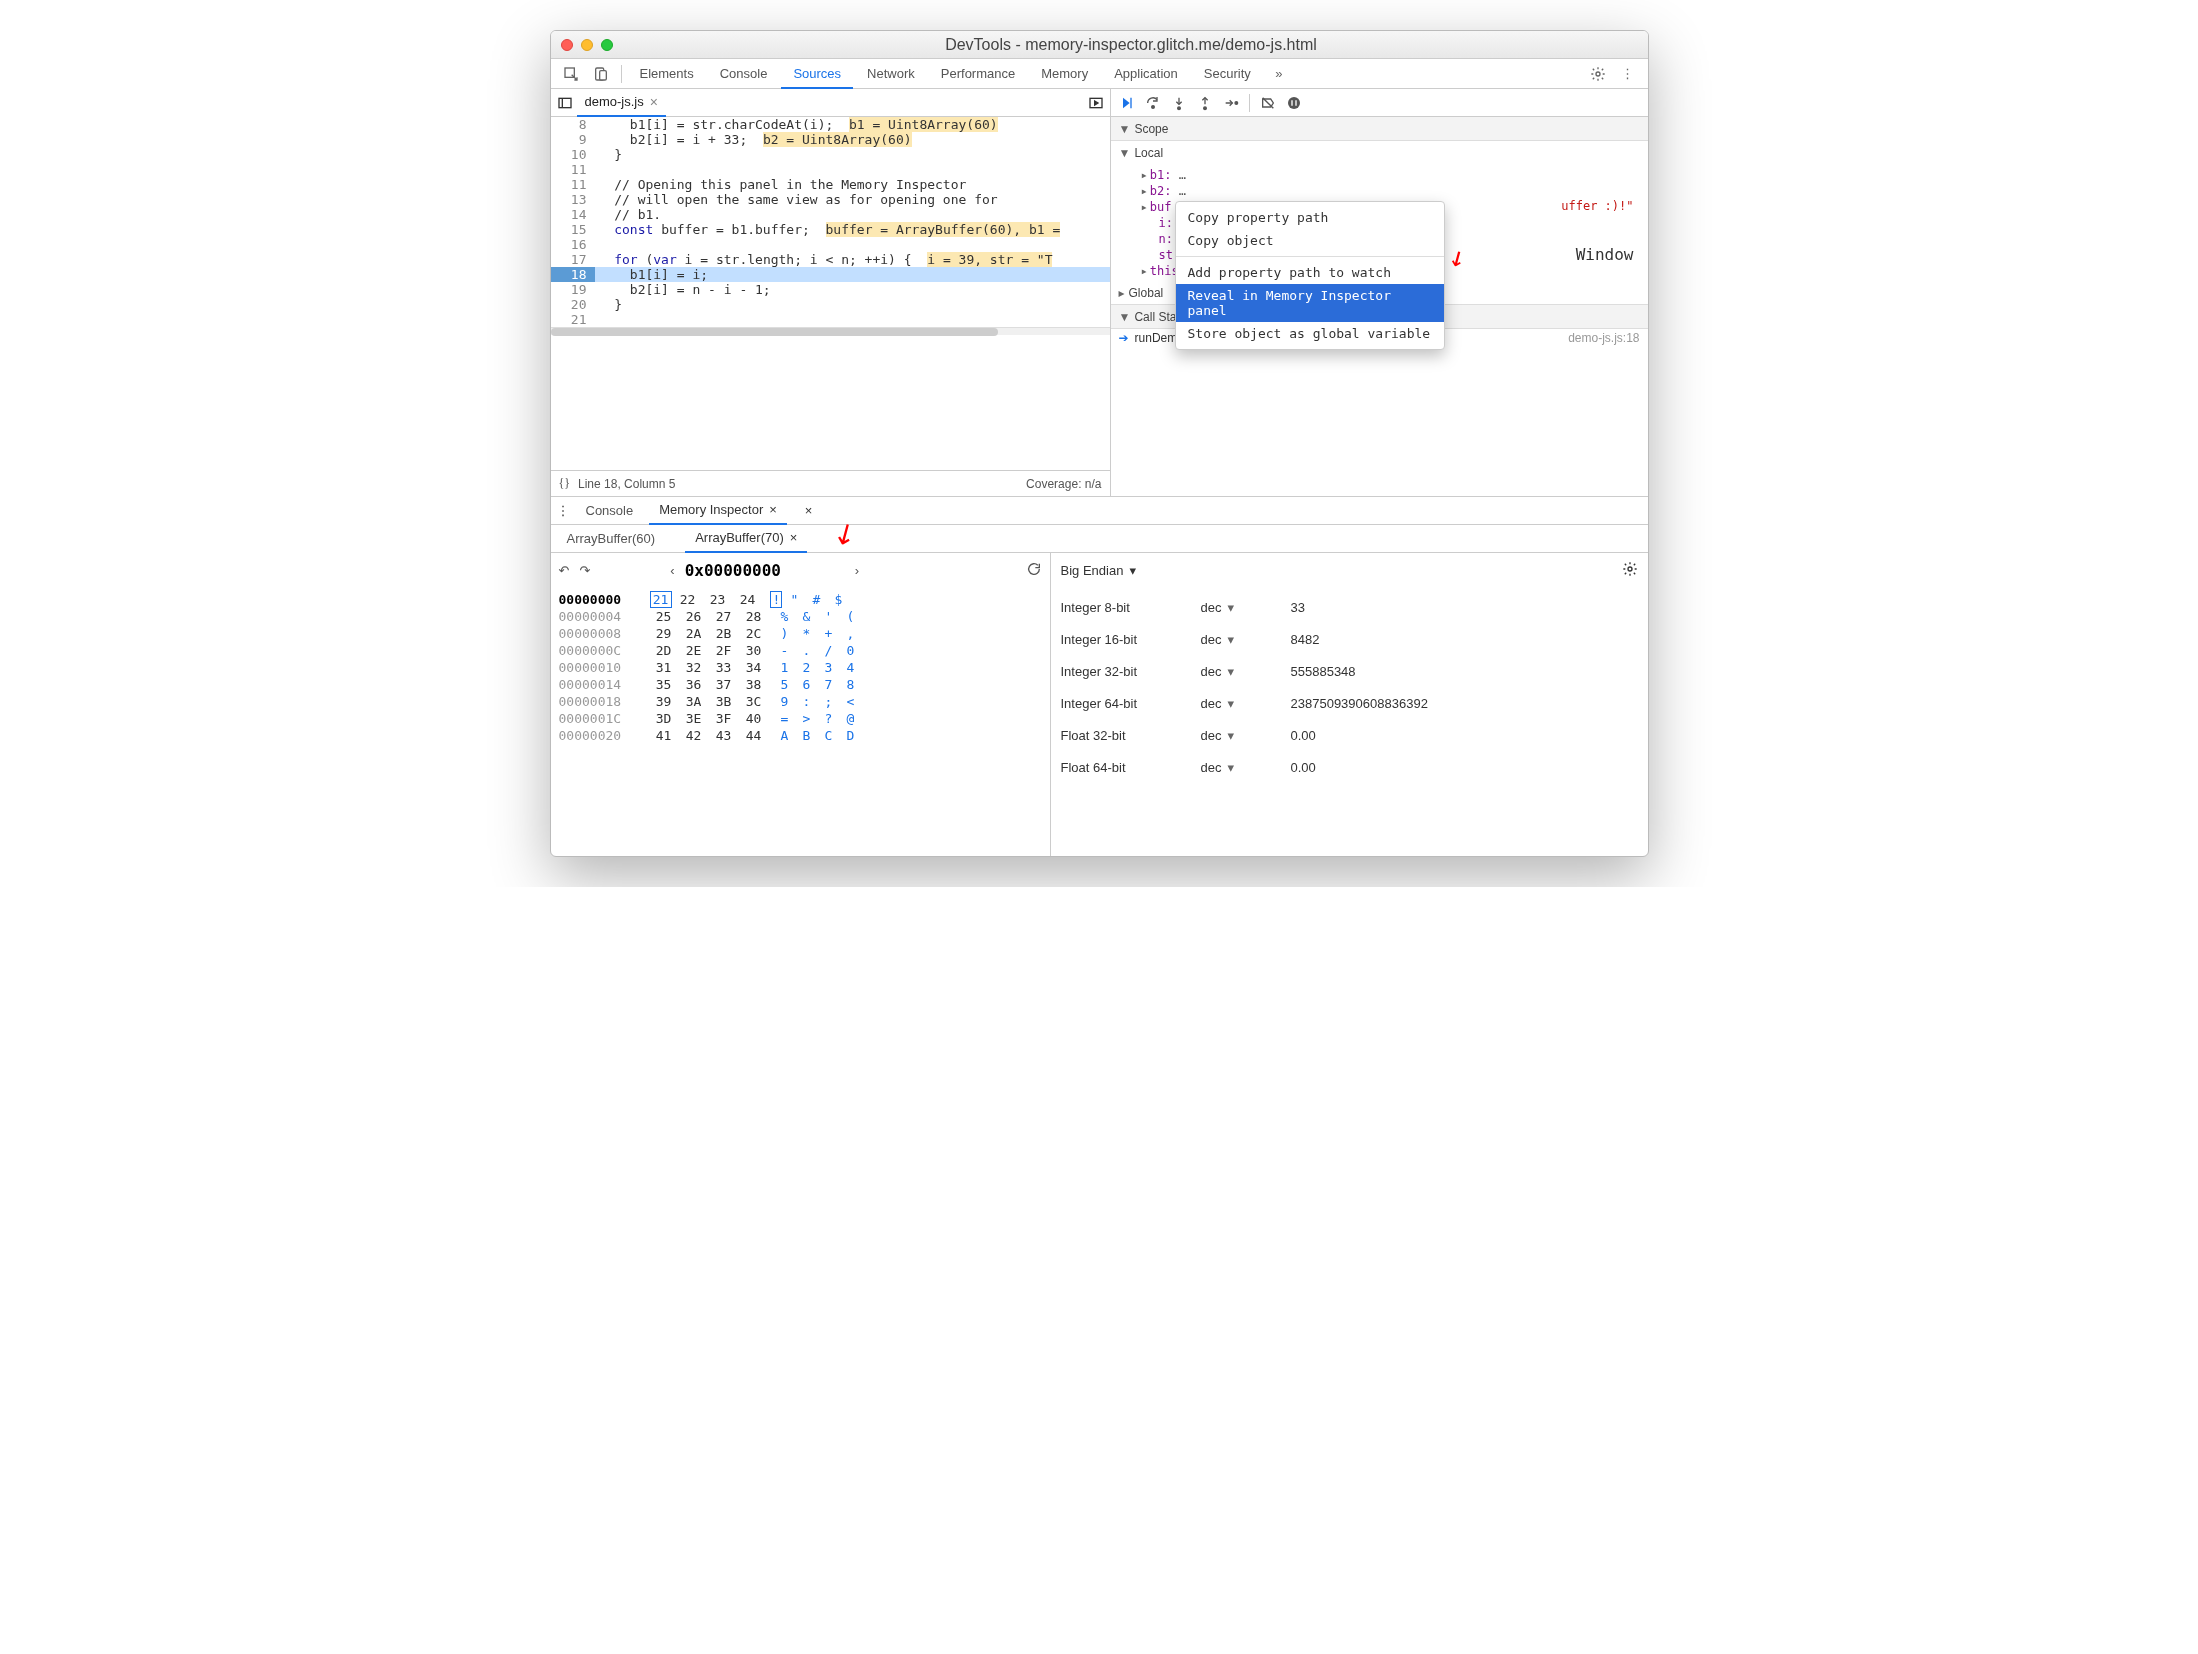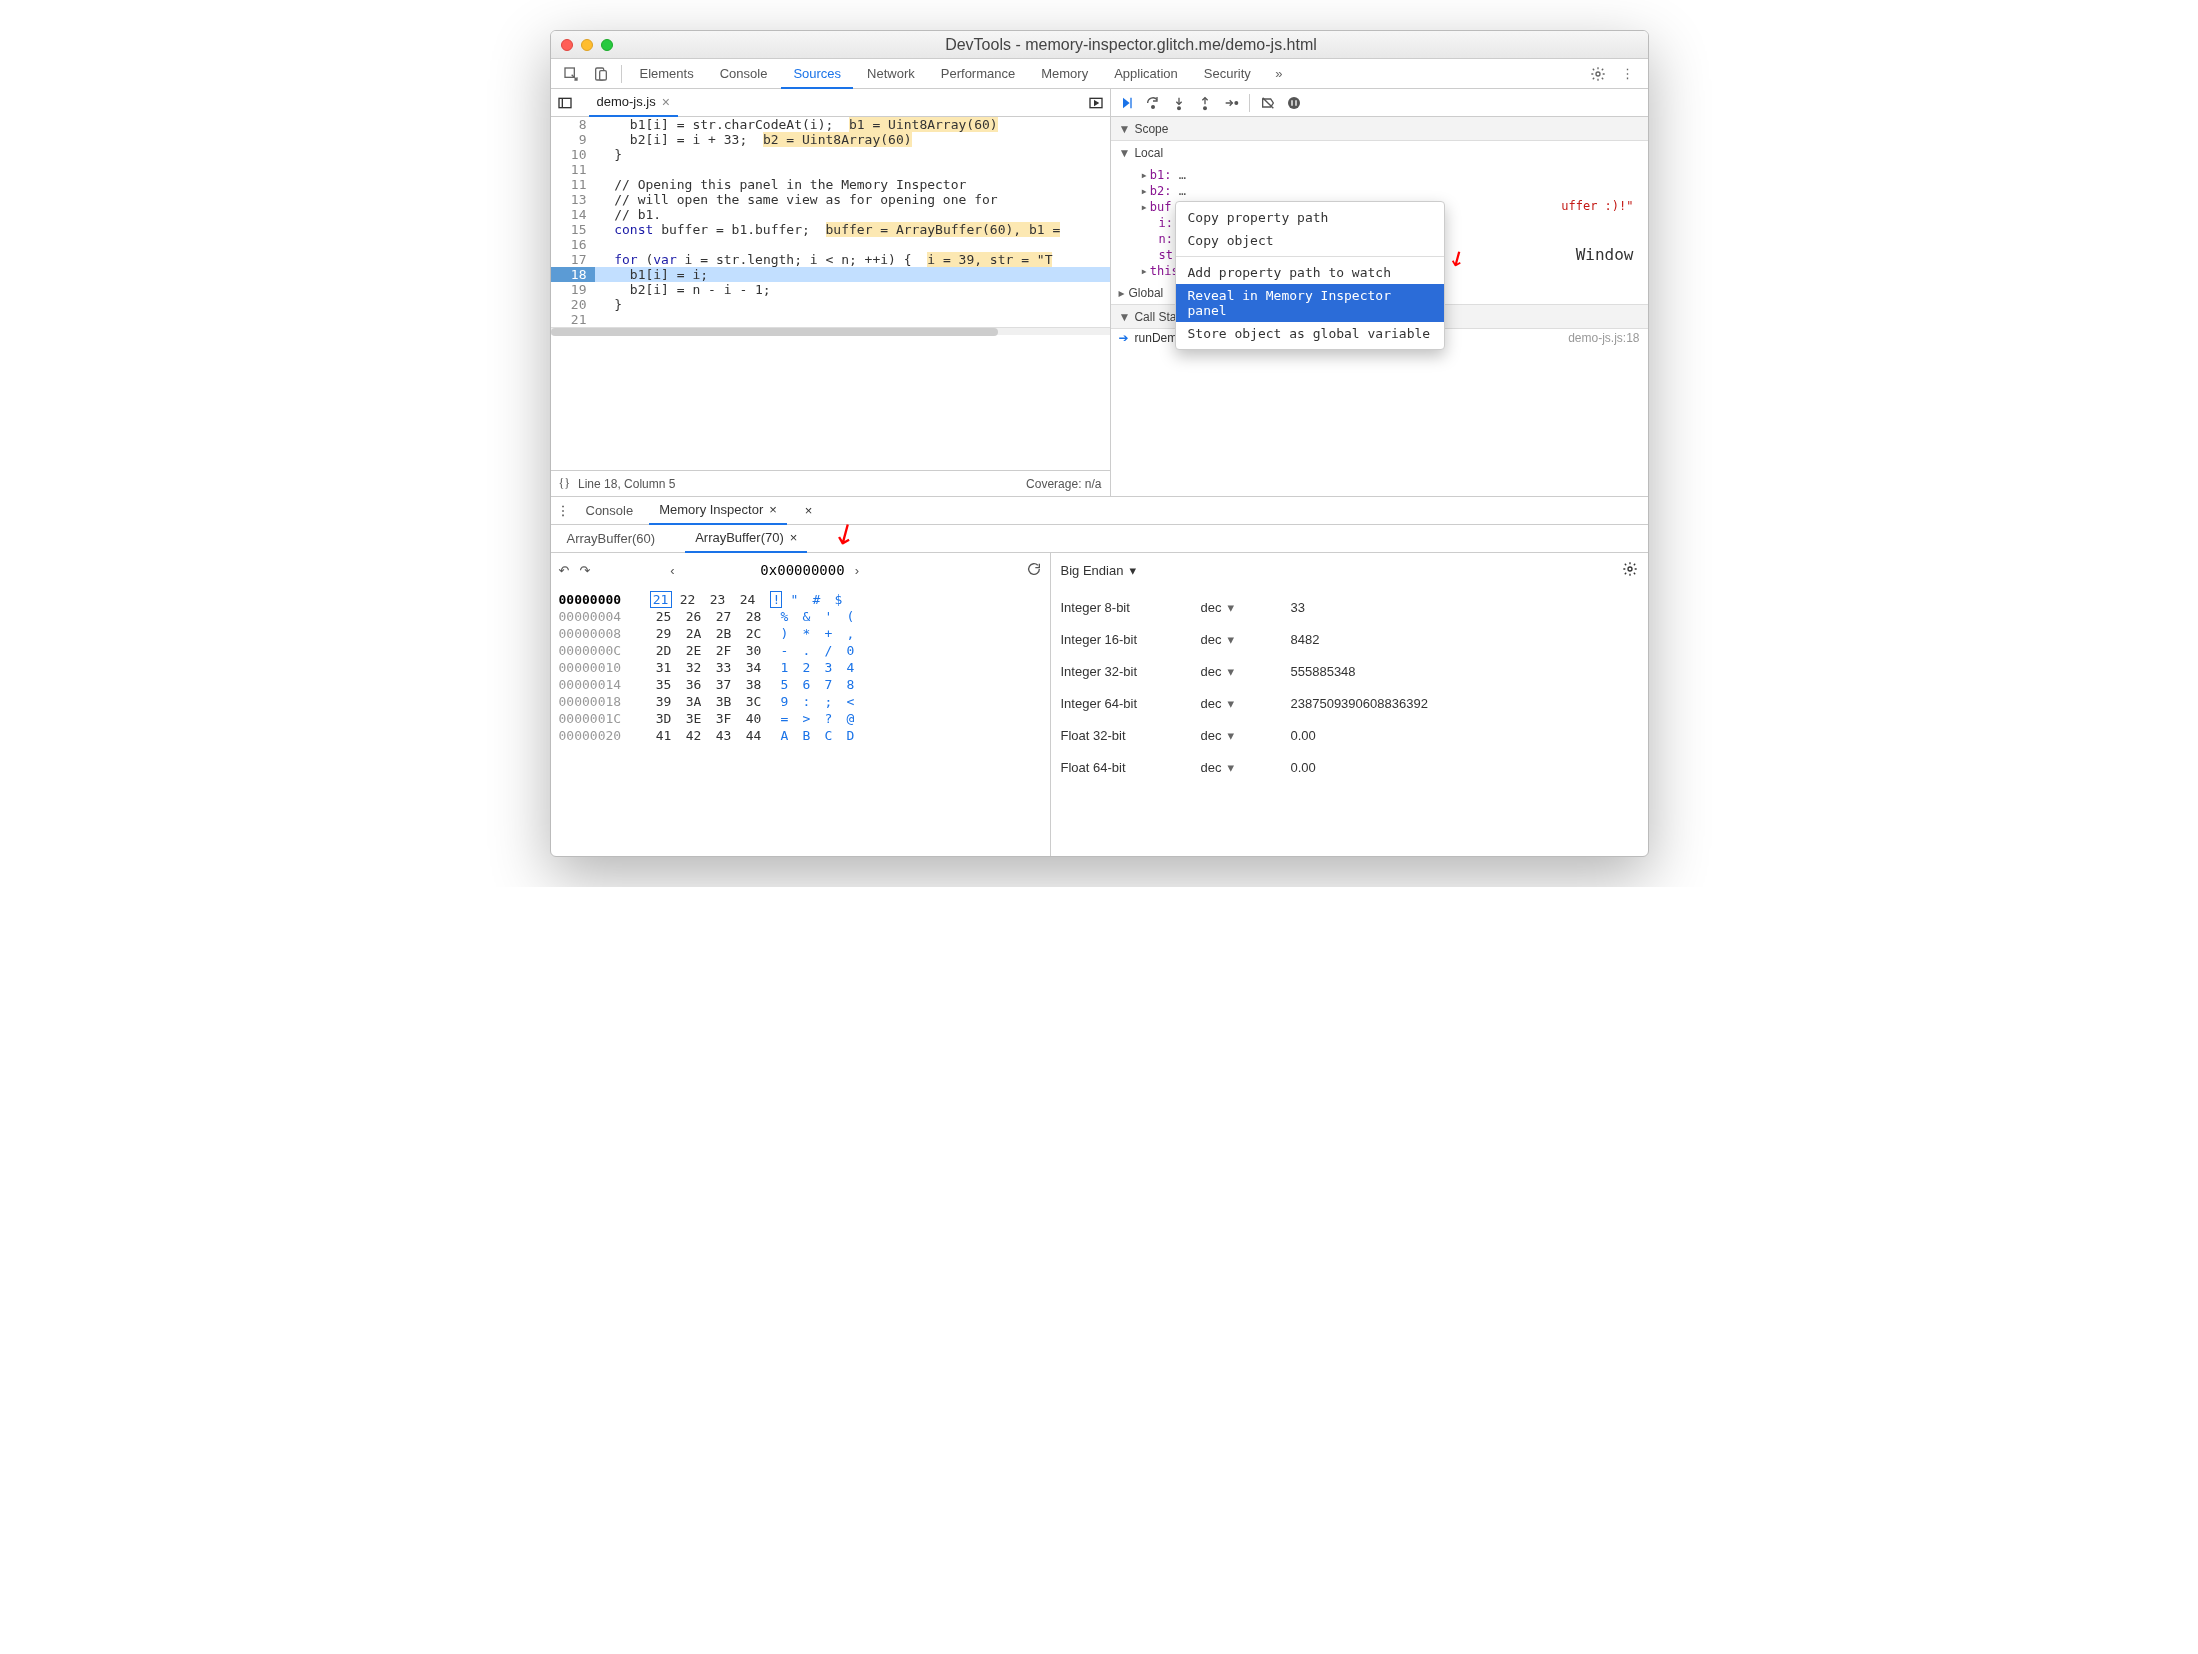--- a/index.html
+++ b/index.html
@@ -14,21 +14,21 @@
 .titlebar .title { flex:1; text-align:center; }
 .tabbar { height: 30px; border-bottom: 1px solid #ccc; display:flex; align-items:center; padding: 0 6px; gap: 2px; }
 .tabbar .iconbtn { width:28px; height:28px; display:flex;align-items:center;justify-content:center; color:#666; cursor:pointer; }
 .tabbar .sep { width:1px; height:18px; background:#ccc; margin:0 4px; }
 .tabbar .tab { padding: 0 12px; height:30px; line-height:30px; color:#555; cursor:pointer; }
 .tabbar .tab.active { color:#1a73e8; border-bottom: 2px solid #1a73e8; }
 .tabbar .spacer { flex:1; }
 .main-split { display:flex; flex:1; min-height:0; }
 .left-pane { width: 560px; display:flex; flex-direction:column; border-right:1px solid #ccc; }
 .right-pane { flex:1; display:flex; flex-direction:column; position:relative; }
-.file-tabs { height:28px; border-bottom:1px solid #ccc; display:flex; align-items:center; gap:16px; padding:0 6px; }
+.file-tabs { height:28px; border-bottom:1px solid #ccc; display:flex; align-items:center; gap:4px; padding:0 6px; }
 .file-tabs .ftab { padding:0 8px; height:28px; line-height:26px; border-bottom:2px solid #1a73e8; color:#222; display:flex; align-items:center; gap:6px; }
 .file-tabs .close { color:#888; font-size:14px; cursor:pointer; }
 .file-tabs .spacer { flex:1; }
 .code-area { flex:1; font-family: Menlo, Consolas, monospace; font-size:13px; overflow:auto; background:#fff; position:relative; }
 .code-line { display:flex; white-space:pre; }
 .ln { width:44px; text-align:right; color:#888; padding-right:8px; user-select:none; }
 .code { flex:1; padding-left:4px; }
 .code .kw { color: #1a1aa6; }
 .code .ov { background:#fce8b2; }
 .code-line.active { background:#c2dfff; }
@@ -56,21 +56,21 @@
 .drawer-tabs { height:28px; border-bottom:1px solid #ccc; display:flex; align-items:center; padding:0 6px; gap:6px; }
 .drawer-tabs .dtab { padding:0 10px; height:28px; line-height:26px; color:#555; cursor:pointer; display:flex;align-items:center; gap:6px; }
 .drawer-tabs .dtab.active { border-bottom:2px solid #1a73e8; color:#333; }
 .drawer-subtabs { height:28px; border-bottom:1px solid #ccc; display:flex; align-items:center; padding:0 6px; gap:20px; }
 .drawer-subtabs .dstab { padding:0 10px; height:28px; line-height:26px; color:#555; cursor:pointer; display:flex;align-items:center; gap:6px; }
 .drawer-subtabs .dstab.active { border-bottom:2px solid #1a73e8; color:#333; }
 .drawer-body { flex:1; display:flex; }
 .mem-left { width:500px; border-right:1px solid #ccc; display:flex; flex-direction:column; }
 .mem-right { flex:1; display:flex; flex-direction:column; padding:0; }
 .mem-nav { height:34px; display:flex; align-items:center; gap:10px; padding:0 8px; }
-.mem-nav .addr { width:160px; text-align:right; font-family: Menlo, monospace; font-size:14px; border:none; outline:none; }
+.mem-nav .addr { width:160px; text-align:left; font-family: Menlo, monospace; font-size:16px; border:none; outline:none;font-weight:bold; }
 .mem-nav .navbtn { cursor:pointer; color:#555; }
 .mem-nav .spacer { flex:1; }
 .hex-table { font-family: Menlo, Consolas, monospace; font-size:13px; padding: 4px 8px; }
 .hex-row { display:flex; gap:14px; padding:1px 0; align-items:center; }
 .hex-addr { width:80px; color:#999;}
 .hex-addr.first { color:#000; font-weight:bold; }
 .hex-bytes { display:flex; gap:8px; }
 .hex-byte { width:22px; text-align:center; }
 .hex-byte.sel { border:1px solid #1a73e8; color:#1a73e8; padding:0 2px; margin:-1px -3px; }
 .hex-ascii { display:flex; gap:10px; color:#1a73e8; width:80px; }

